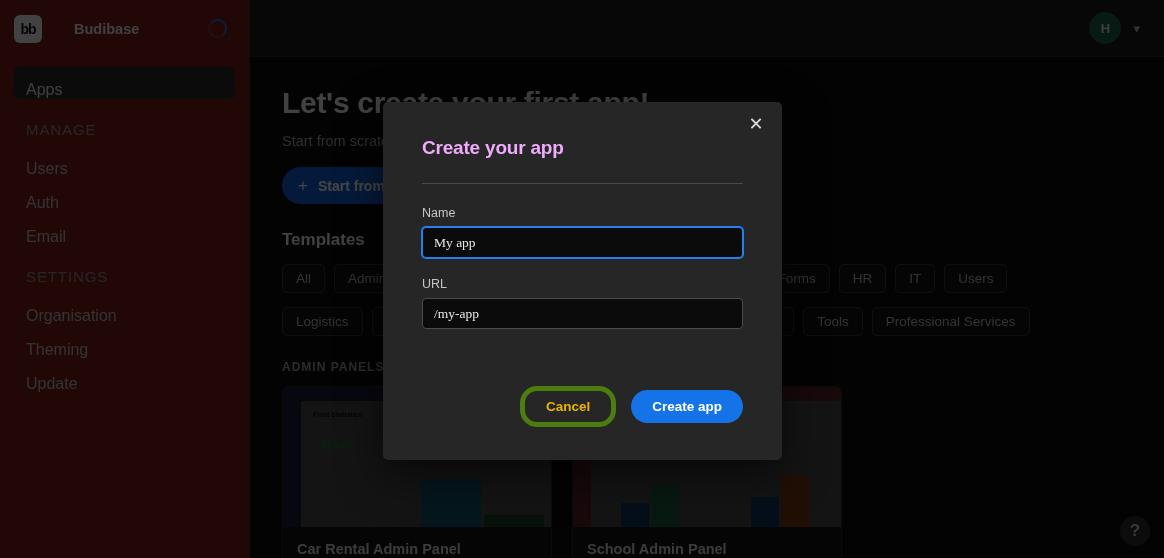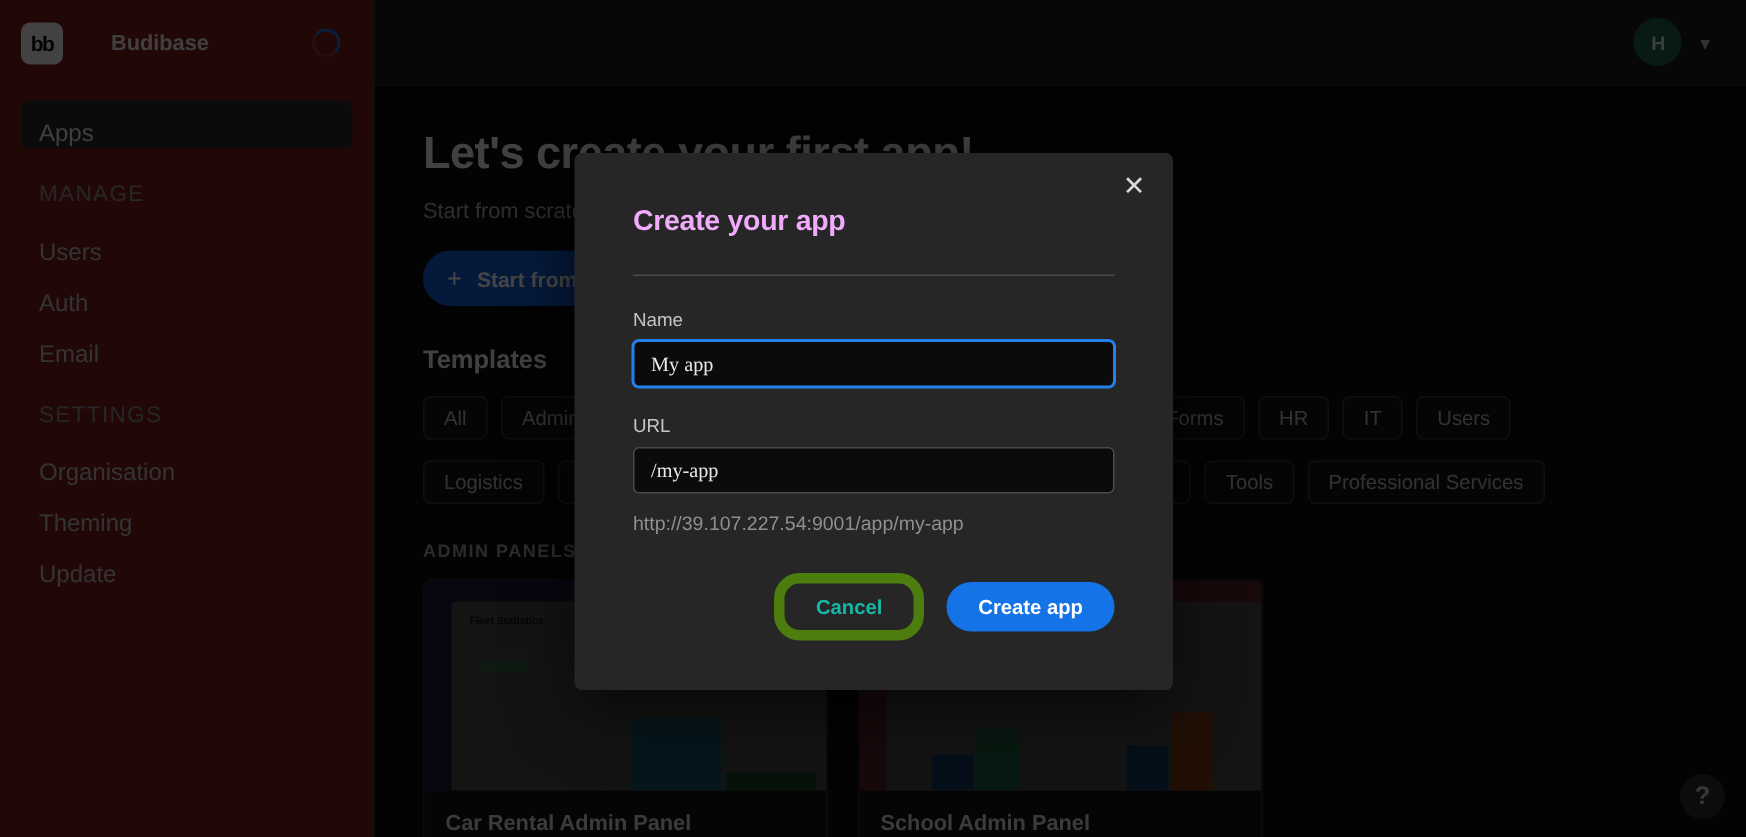--- a/index.html
+++ b/index.html
@@ -221,22 +221,22 @@
   .field-gap { height: 19px; }
   .url-hint {
     color: #8f8f8f; font-size: 13px; margin-top: 12px;
   }
   .modal-actions {
     position: absolute; right: 39px; bottom: 33px;
     display: flex; align-items: center; gap: 15px;
   }
   .btn-cancel {
     background: transparent;
-    border: 7px solid #4d7c0f;
-    color: #14b8a6;
+    border: 5px solid #4d7c0f;
+    color: #eab308;
     font-size: 13.5px; font-weight: 700;
     border-radius: 17px;
     padding: 8px 21px;
     cursor: pointer;
     font-family: "Liberation Sans", sans-serif;
   }
   .btn-primary {
     background: #1473e6;
     border: none;
     color: #ffffff;
@@ -370,20 +370,19 @@
     <div class="modal-rule"></div>
 
     <div class="field-label">Name</div>
     <input class="text-input focused" type="text" value="My app" style="">
 
     <div class="field-gap"></div>
 
     <div class="field-label">URL</div>
     <input class="text-input" type="text" value="/my-app" style="">
 
-    <div class="url-hint">http://39.107.227.54:9001/app/my-app</div>
   </div>
 
   <div class="modal-actions">
     <button class="btn-cancel">Cancel</button>
     <button class="btn-primary">Create app</button>
   </div>
 </div>
 
 </body></html>

